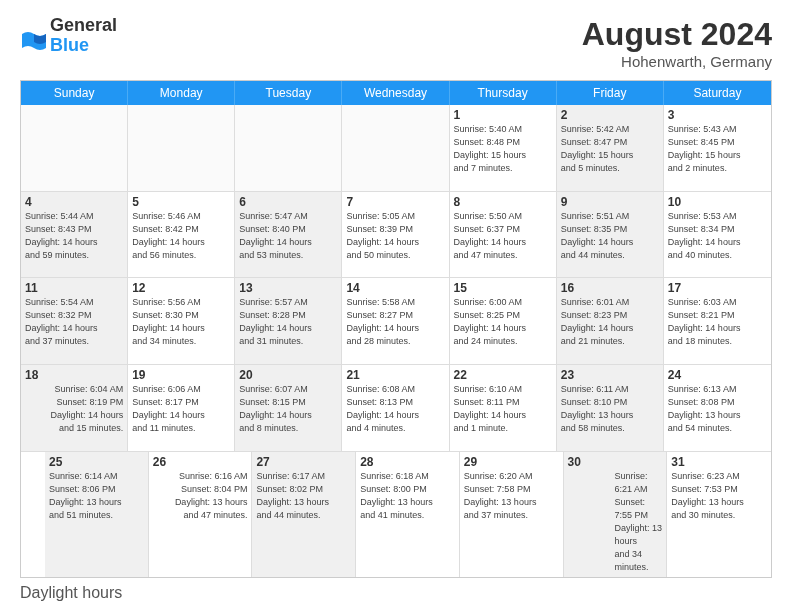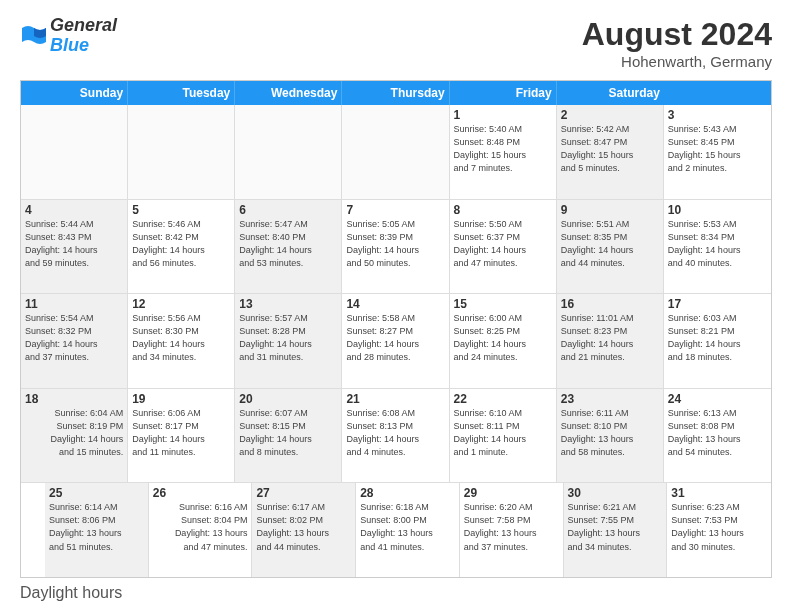--- a/index.html
+++ b/index.html
@@ -18,22 +18,21 @@
       flex-direction: column;
     }
     .header {
       display: flex;
       justify-content: space-between;
       align-items: flex-start;
       margin-bottom: 10px;
     }
     .logo {
       display: flex;
-      align-items: center;
-      font-style: italic;
+      align-items: flex-end;
     }
     .logo-text {
       font-size: 18px;
       font-weight: bold;
       color: #333;
       line-height: 1.1;
     }
     .logo-text span {
       color: #2196F3;
     }
@@ -61,23 +60,23 @@
       border: 1px solid #ccc;
     }
     .cal-header {
       display: grid;
       grid-template-columns: repeat(7, 1fr);
       background: #2196F3;
     }
     .cal-header-cell {
       color: #fff;
       font-size: 12px;
-      font-weight: bold;
+      font-weight: normal;
       padding: 5px 4px;
-      text-align: right;
+      text-align: center;
       border-right: 1px solid #4aabf5;
     }
     .cal-header-cell:last-child {
       border-right: none;
     }
     .cal-body {
       flex: 1;
       display: flex;
       flex-direction: column;
     }
@@ -144,20 +143,21 @@
     </div>
     <div class="title-block">
       <div class="month-year">August 2024</div>
       <div class="location">Hohenwarth, Germany</div>
     </div>
   </div>
 
   <div class="calendar">
     <div class="cal-header" id="cal-header">
         <div class="cal-header-cell">Sunday</div>
+        <div class="cal-header-cell">Monday</div>
         <div class="cal-header-cell">Tuesday</div>
         <div class="cal-header-cell">Wednesday</div>
         <div class="cal-header-cell">Thursday</div>
         <div class="cal-header-cell">Friday</div>
         <div class="cal-header-cell">Saturday</div>
       </div>
     <div class="cal-body" id="cal-body">
         <div class="cal-row">
           <div class="cal-cell empty"></div>
           <div class="cal-cell empty"></div>
@@ -267,21 +267,21 @@
           </div>
           <div class="cal-cell">
             <span class="day-num">15</span>
             <div class="day-info" style="white-space: pre-line;">Sunrise: 6:00 AM
 Sunset: 8:25 PM
 Daylight: 14 hours
 and 24 minutes.</div>
           </div>
           <div class="cal-cell shaded">
             <span class="day-num">16</span>
-            <div class="day-info" style="white-space: pre-line;">Sunrise: 11:01 AM
+            <div class="day-info" style="white-space: pre-line;">Sunrise: 6:01 AM
 Sunset: 8:23 PM
 Daylight: 14 hours
 and 21 minutes.</div>
           </div>
           <div class="cal-cell">
             <span class="day-num">17</span>
             <div class="day-info" style="white-space: pre-line;">Sunrise: 6:03 AM
 Sunset: 8:21 PM
 Daylight: 14 hours
 and 18 minutes.</div>
@@ -369,21 +369,21 @@
           </div>
           <div class="cal-cell">
             <span class="day-num">29</span>
             <div class="day-info" style="white-space: pre-line;">Sunrise: 6:20 AM
 Sunset: 7:58 PM
 Daylight: 13 hours
 and 37 minutes.</div>
           </div>
           <div class="cal-cell shaded">
             <span class="day-num">30</span>
-            <div class="day-info" style="white-space: pre-line;">Sunrise: 6:21 AM
+            <div class="day-info" style="white-space: pre-line; margin-left: 47px;">Sunrise: 6:21 AM
 Sunset: 7:55 PM
 Daylight: 13 hours
 and 34 minutes.</div>
           </div>
           <div class="cal-cell">
             <span class="day-num">31</span>
             <div class="day-info" style="white-space: pre-line;">Sunrise: 6:23 AM
 Sunset: 7:53 PM
 Daylight: 13 hours
 and 30 minutes.</div>

